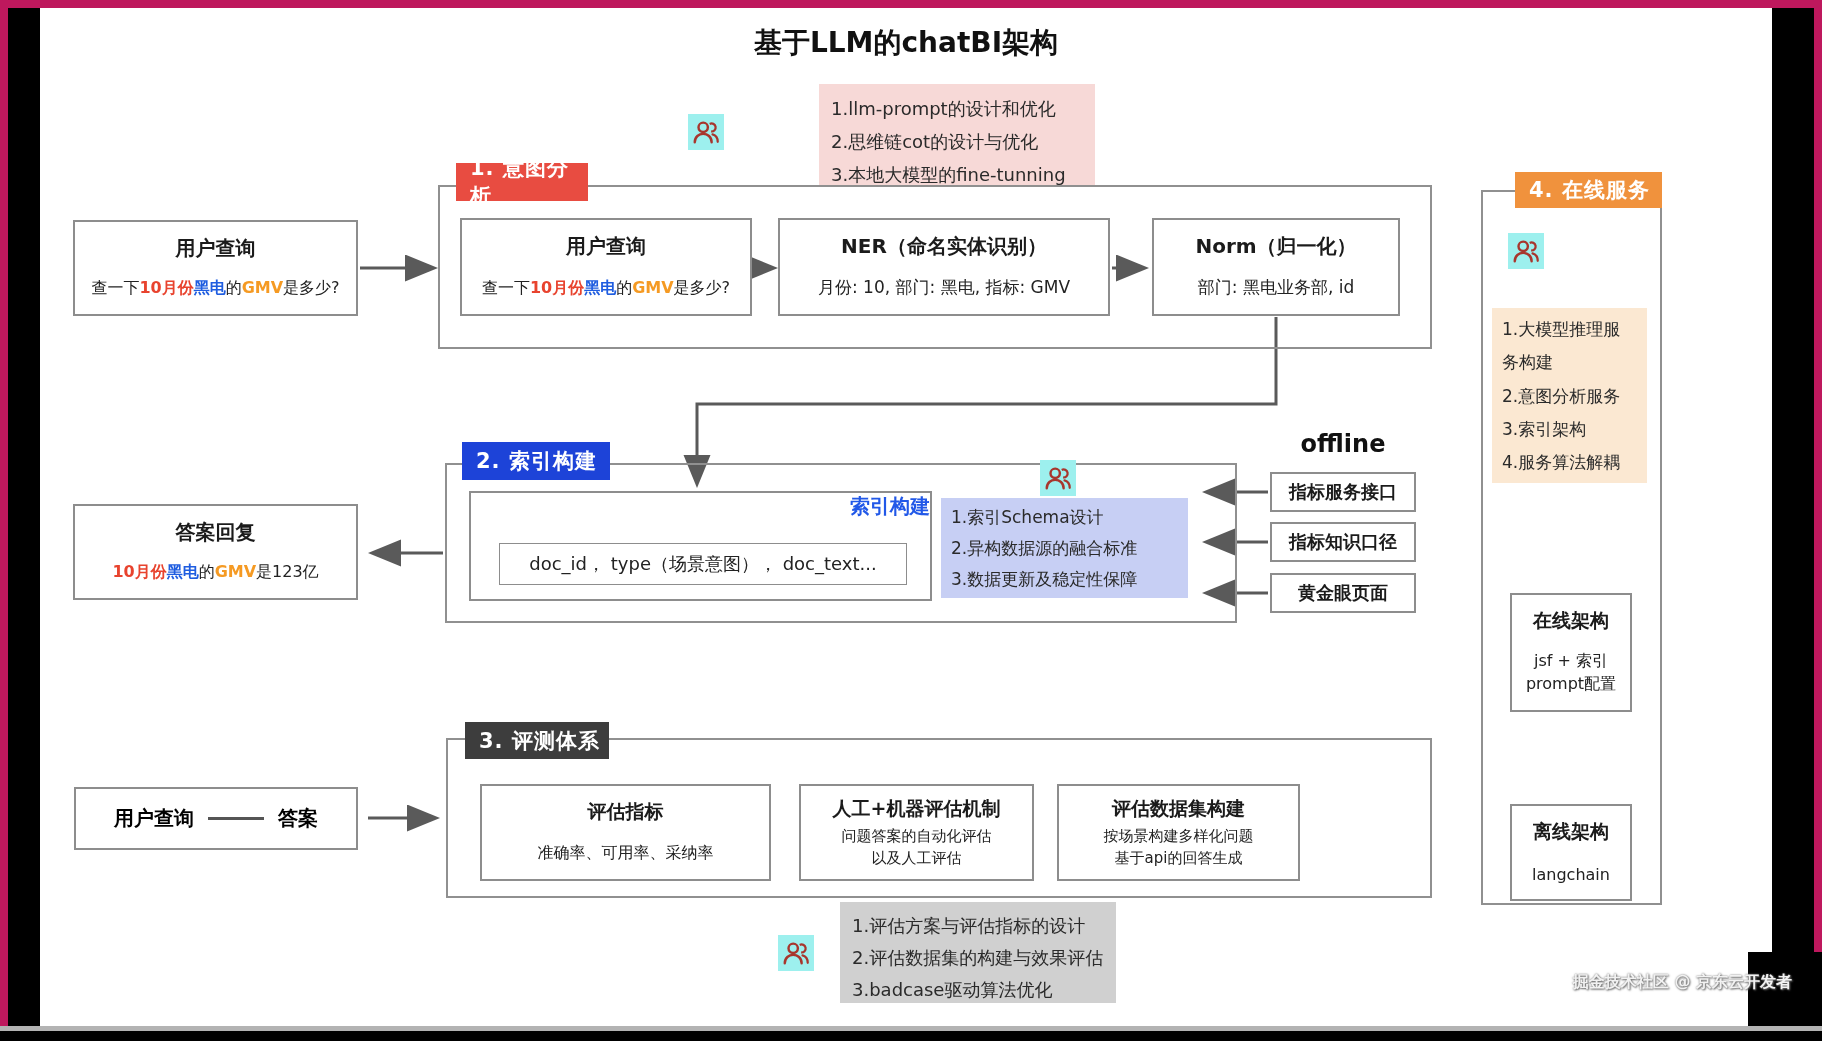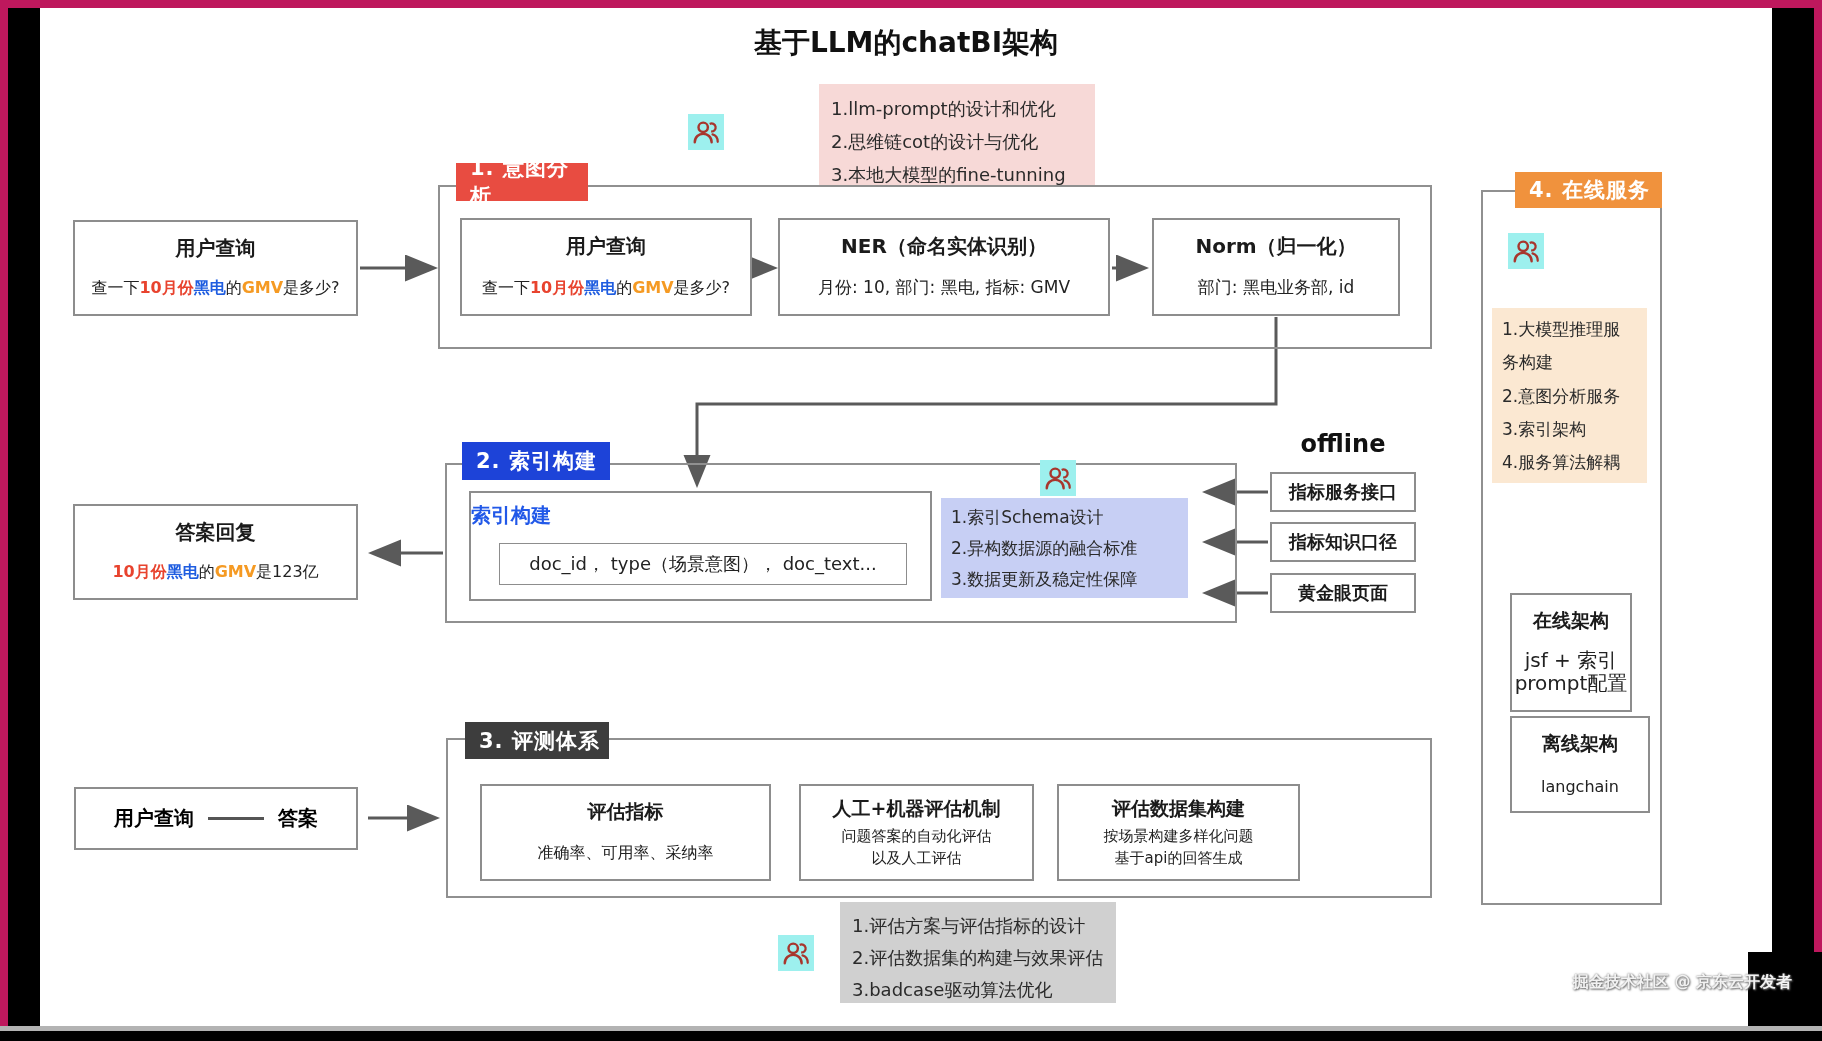--- a/index.html
+++ b/index.html
@@ -84,21 +84,21 @@
 
   <div class="abs box" style="left:1152px;top:218px;width:248px;height:98px;">
     <div class="bt">Norm（归一化）</div>
     <div class="bb">部门: 黑电业务部, id</div>
   </div>
 
   <div class="abs container" style="left:445px;top:463px;width:792px;height:160px;"></div>
   <div class="abs hdr" style="left:443px;top:442px;width:148px;height:38px;background:#1d43d8;">2. 索引构建</div>
 
   <div class="abs" style="left:469px;top:491px;width:463px;height:110px;background:#fff;border:2px solid #8d8d8d;">
-    <div style="text-align:left;margin-top:9px;font-size:20px;font-weight:700;color:#2158e8;">索引构建</div>
+    <div style="text-align:right;margin-top:0;font-size:20px;font-weight:700;color:#2158e8;">索引构建</div>
     <div style="position:absolute;left:28px;top:50px;width:406px;height:40px;border:1.5px solid #8d8d8d;display:flex;align-items:center;justify-content:center;font-size:18px;color:#222;">doc_id， type（场景意图）， doc_text...</div>
   </div>
 
   <div class="abs person-icon" style="left:1040px;top:460px;width:36px;height:36px;">
     <svg width="30" height="30" viewBox="0 0 32 32">
       <circle cx="13" cy="11" r="5" fill="none" stroke="#a8362d" stroke-width="2.6"></circle>
       <path d="M4 27c0-6 4.5-9 9-9s9 3 9 9" fill="none" stroke="#a8362d" stroke-width="2.6" stroke-linecap="round"></path>
       <path d="M20 7.5a4.2 4.2 0 1 1 1.5 7.8" fill="none" stroke="#a8362d" stroke-width="2.4"></path>
       <path d="M23 18.5c3.5 1 5.5 3.5 5.5 8" fill="none" stroke="#a8362d" stroke-width="2.4" stroke-linecap="round"></path>
     </svg>
@@ -179,27 +179,27 @@
   <div class="abs note" style="left:1492px;top:308px;width:155px;height:175px;background:#fbe8d2;font-size:17px;line-height:30px;padding:6px 10px;">
       <div>1.大模型推理服</div>
       <div>务构建</div>
       <div>2.意图分析服务</div>
       <div>3.索引架构</div>
       <div>4.服务算法解耦</div>
     </div>
 
   <div class="abs box" style="left:1510px;top:593px;width:122px;height:119px;">
     <div class="bt" style="font-size:19px;">在线架构</div>
-    <div class="bb" style="font-size:20px;line-height:23px;">
+    <div class="bb" style="font-size:16px;line-height:23px;">
         <div>jsf + 索引</div>
         <div>prompt配置</div>
       </div>
   </div>
 
-  <div class="abs box" style="left:1510px;top:716px;width:140px;height:97px;">
+  <div class="abs box" style="left:1510px;top:804px;width:122px;height:97px;">
     <div class="bt" style="font-size:19px;">离线架构</div>
     <div class="bb" style="font-size:16px;">
         <div>langchain</div>
       </div>
   </div>
 
   <div class="abs bar" style="left:8px;top:8px;width:32px;height:1018px;"></div>
   <div class="abs bar" style="left:1772px;top:8px;width:42px;height:1018px;"></div>
   <div class="abs bar" style="left:1748px;top:952px;width:74px;height:89px;"></div>
   <div class="abs" style="left:0;top:1026px;width:1822px;height:5px;background:#b3b3b3;"></div>

